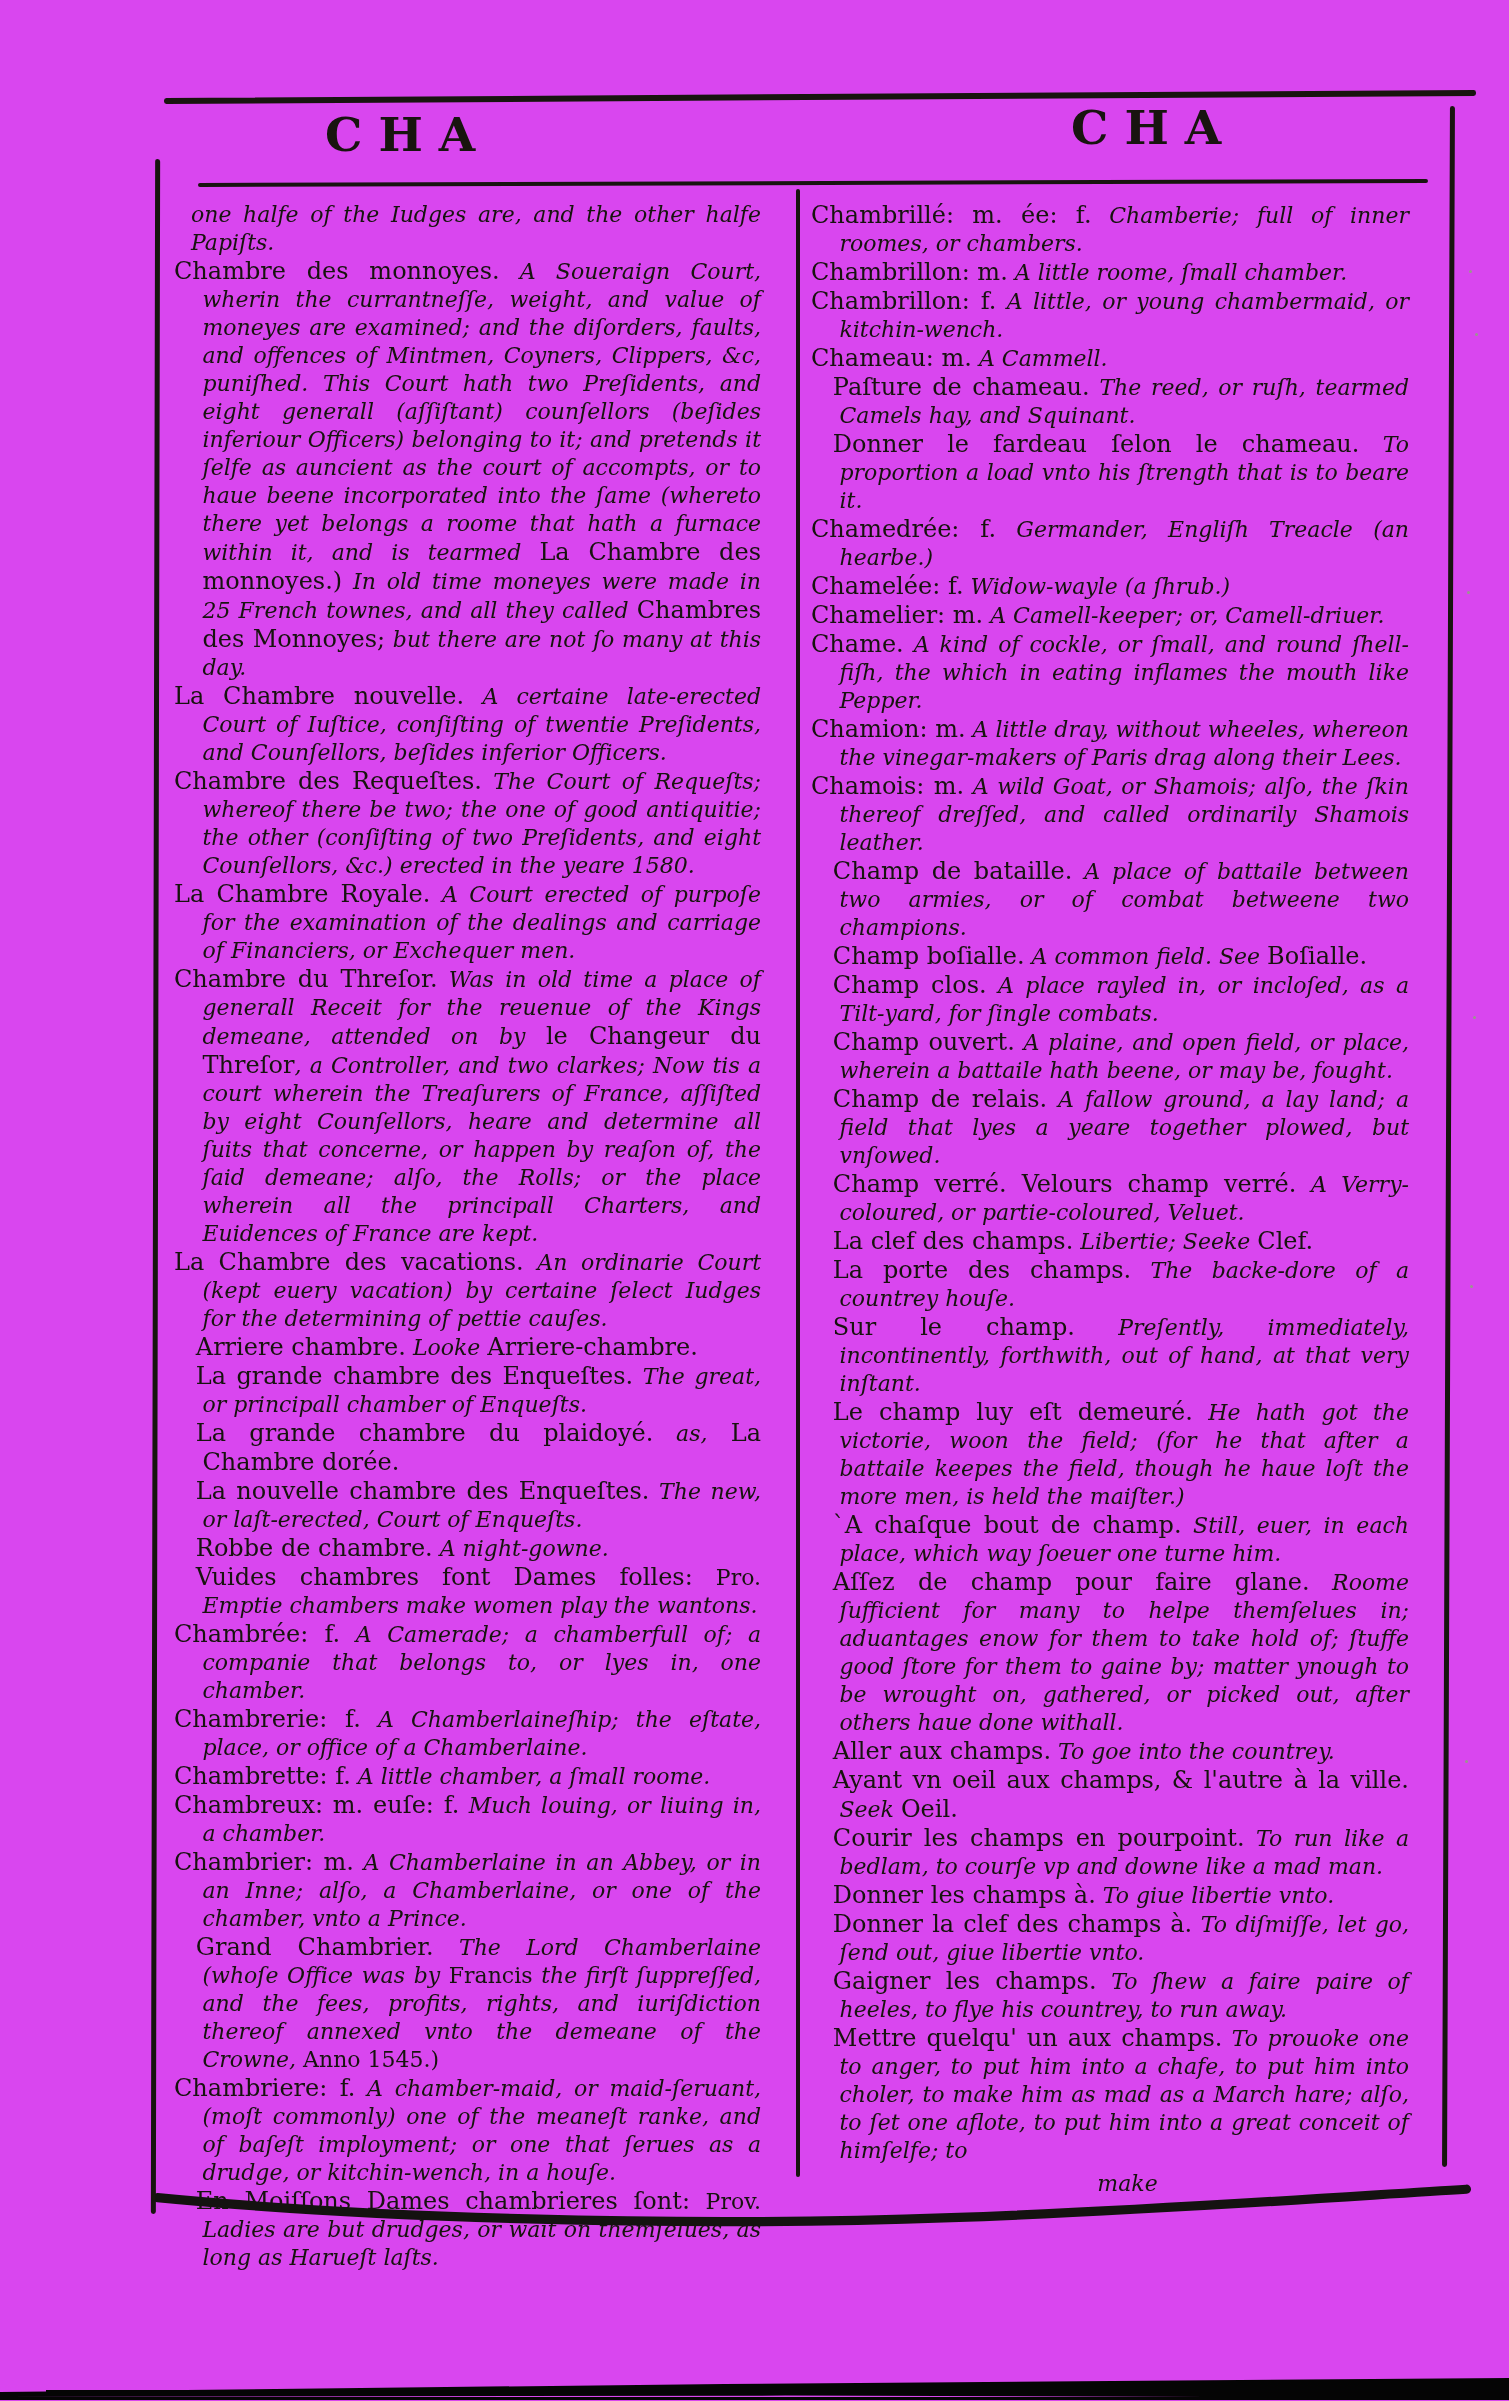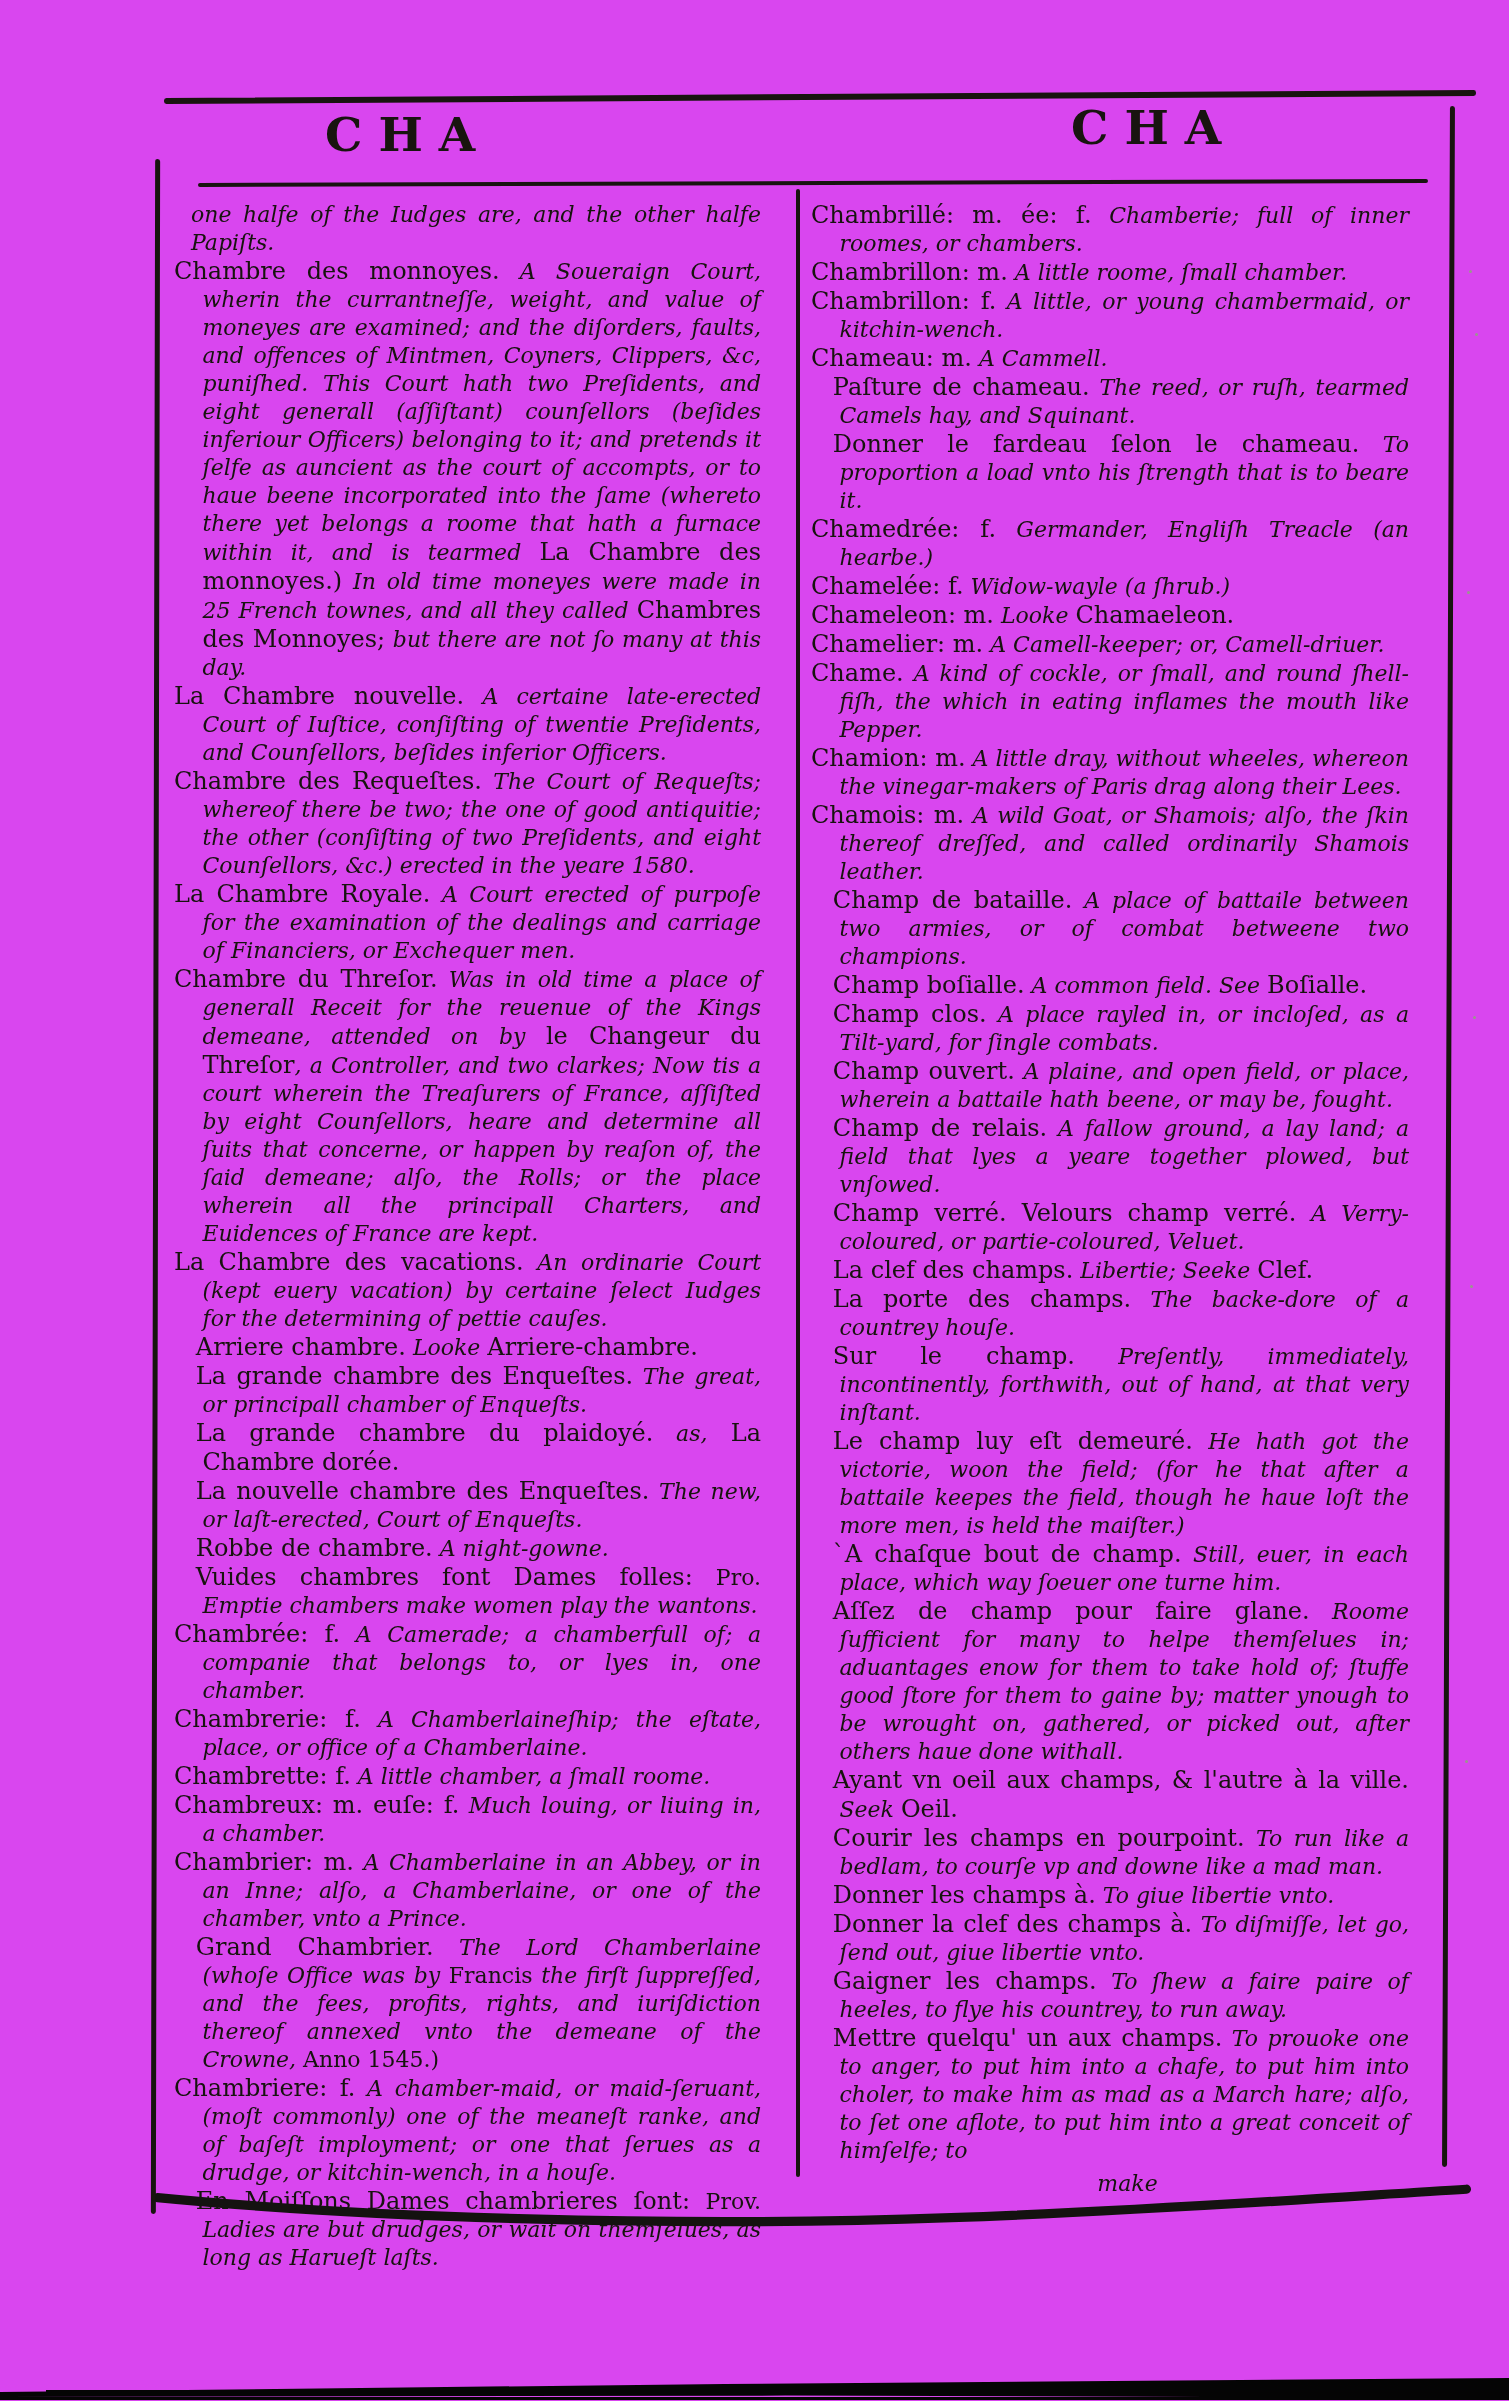--- a/index.html
+++ b/index.html
@@ -80,37 +80,37 @@
     </div>
   <div class="col" id="col-right">
       <p class="para entry"><span class="s-h">Chambrillé: m. ée: f.</span><span class="s-i"> Chamberie; full of inner roomes, or chambers.</span></p>
       <p class="para entry"><span class="s-h">Chambrillon: m.</span><span class="s-i"> A little roome, ſmall chamber.</span></p>
       <p class="para entry"><span class="s-h">Chambrillon: f.</span><span class="s-i"> A little, or young chambermaid, or kitchin-wench.</span></p>
       <p class="para entry"><span class="s-h">Chameau: m.</span><span class="s-i"> A Cammell.</span></p>
       <p class="para sub"><span class="s-h">Paſture de chameau.</span><span class="s-i"> The reed, or ruſh, tearmed Camels hay, and Squinant.</span></p>
       <p class="para sub"><span class="s-h">Donner le fardeau ſelon le chameau.</span><span class="s-i"> To proportion a load vnto his ſtrength that is to beare it.</span></p>
       <p class="para entry"><span class="s-h">Chamedrée: f.</span><span class="s-i"> Germander, Engliſh Treacle (an hearbe.)</span></p>
       <p class="para entry"><span class="s-h">Chamelée: f.</span><span class="s-i"> Widow-wayle (a ſhrub.)</span></p>
-      <p class="para entry"><span class="s-h">Chameleon: m.</span><span class="s-i"> Looke </span><span class="s-h">Chamaeleon.</span></p>
       <p class="para entry"><span class="s-h">Chamelier: m.</span><span class="s-i"> A Camell-keeper; or, Camell-driuer.</span></p>
       <p class="para entry"><span class="s-h">Chame.</span><span class="s-i"> A kind of cockle, or ſmall, and round ſhell-fiſh, the which in eating inflames the mouth like Pepper.</span></p>
       <p class="para entry"><span class="s-h">Chamion: m.</span><span class="s-i"> A little dray, without wheeles, whereon the vinegar-makers of Paris drag along their Lees.</span></p>
       <p class="para entry"><span class="s-h">Chamois: m.</span><span class="s-i"> A wild Goat, or Shamois; alſo, the ſkin thereof dreſſed, and called ordinarily Shamois leather.</span></p>
       <p class="para sub"><span class="s-h">Champ de bataille.</span><span class="s-i"> A place of battaile between two armies, or of combat betweene two champions.</span></p>
       <p class="para sub"><span class="s-h">Champ boſialle.</span><span class="s-i"> A common field. See </span><span class="s-h">Boſialle.</span></p>
       <p class="para sub"><span class="s-h">Champ clos.</span><span class="s-i"> A place rayled in, or incloſed, as a Tilt-yard, for ſingle combats.</span></p>
       <p class="para sub"><span class="s-h">Champ ouvert.</span><span class="s-i"> A plaine, and open field, or place, wherein a battaile hath beene, or may be, fought.</span></p>
       <p class="para sub"><span class="s-h">Champ de relais.</span><span class="s-i"> A fallow ground, a lay land; a field that lyes a yeare together plowed, but vnſowed.</span></p>
       <p class="para sub"><span class="s-h">Champ verré. Velours champ verré.</span><span class="s-i"> A Verry-coloured, or partie-coloured, Veluet.</span></p>
       <p class="para sub"><span class="s-h">La clef des champs.</span><span class="s-i"> Libertie; Seeke </span><span class="s-h">Clef.</span></p>
       <p class="para sub"><span class="s-h">La porte des champs.</span><span class="s-i"> The backe-dore of a countrey houſe.</span></p>
       <p class="para sub"><span class="s-h">Sur le champ.</span><span class="s-i"> Preſently, immediately, incontinently, forthwith, out of hand, at that very inſtant.</span></p>
       <p class="para sub"><span class="s-h">Le champ luy eſt demeuré.</span><span class="s-i"> He hath got the victorie, woon the field; (for he that after a battaile keepes the field, though he haue loſt the more men, is held the maiſter.)</span></p>
       <p class="para sub"><span class="s-h">`A chaſque bout de champ.</span><span class="s-i"> Still, euer, in each place, which way ſoeuer one turne him.</span></p>
       <p class="para sub"><span class="s-h">Aſſez de champ pour faire glane.</span><span class="s-i"> Roome ſufficient for many to helpe themſelues in; aduantages enow for them to take hold of; ſtuffe good ſtore for them to gaine by; matter ynough to be wrought on, gathered, or picked out, after others haue done withall.</span></p>
+      <p class="para sub"><span class="s-h">Aller aux champs.</span><span class="s-i"> To goe into the countrey.</span></p>
       <p class="para sub"><span class="s-h">Ayant vn oeil aux champs, &amp; l'autre à la ville.</span><span class="s-i"> Seek </span><span class="s-h">Oeil.</span></p>
       <p class="para sub"><span class="s-h">Courir les champs en pourpoint.</span><span class="s-i"> To run like a bedlam, to courſe vp and downe like a mad man.</span></p>
       <p class="para sub"><span class="s-h">Donner les champs à.</span><span class="s-i"> To giue libertie vnto.</span></p>
       <p class="para sub"><span class="s-h">Donner la clef des champs à.</span><span class="s-i"> To diſmiſſe, let go, ſend out, giue libertie vnto.</span></p>
       <p class="para sub"><span class="s-h">Gaigner les champs.</span><span class="s-i"> To ſhew a faire paire of heeles, to flye his countrey, to run away.</span></p>
       <p class="para sub"><span class="s-h">Mettre quelqu' un aux champs.</span><span class="s-i"> To prouoke one to anger, to put him into a chafe, to put him into choler, to make him as mad as a March hare; alſo, to ſet one aflote, to put him into a great conceit of himſelfe; to</span></p>
       <p class="para cw"><span class="s-i">make</span></p>
     </div>
 
   <svg style="position:absolute;left:155px;top:2179px" width="1324" height="59" viewBox="0 0 1580 70">

